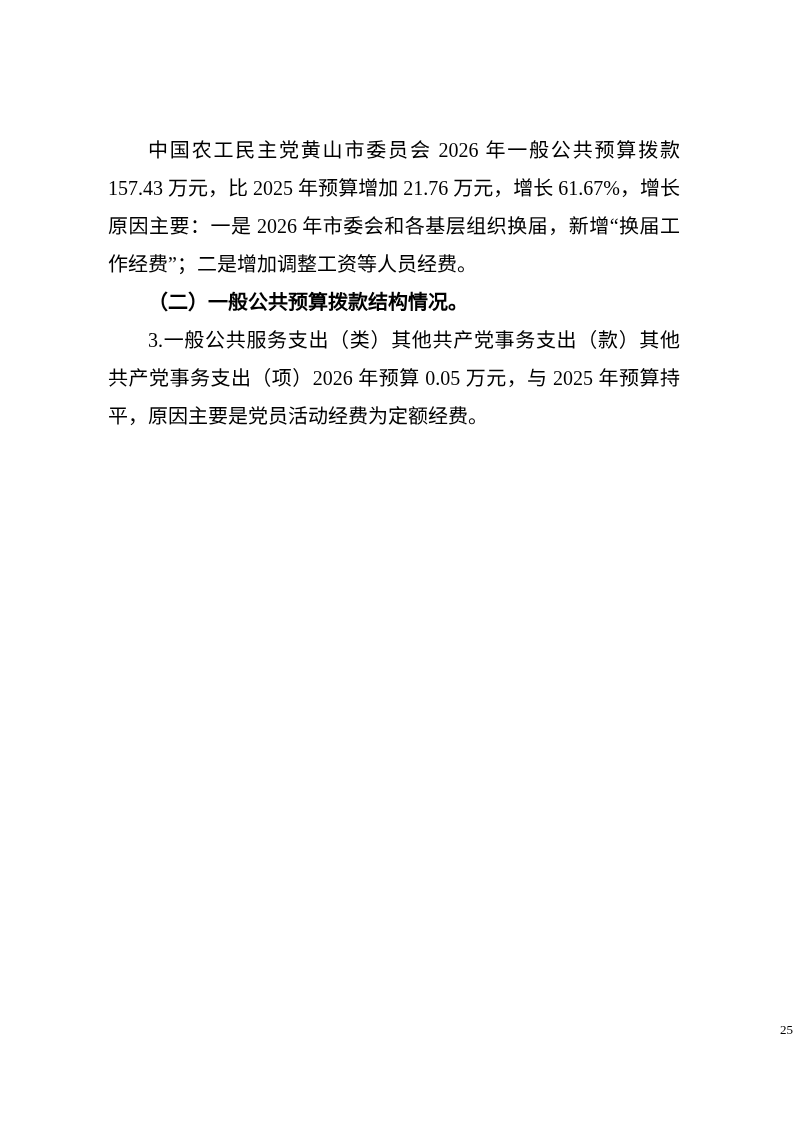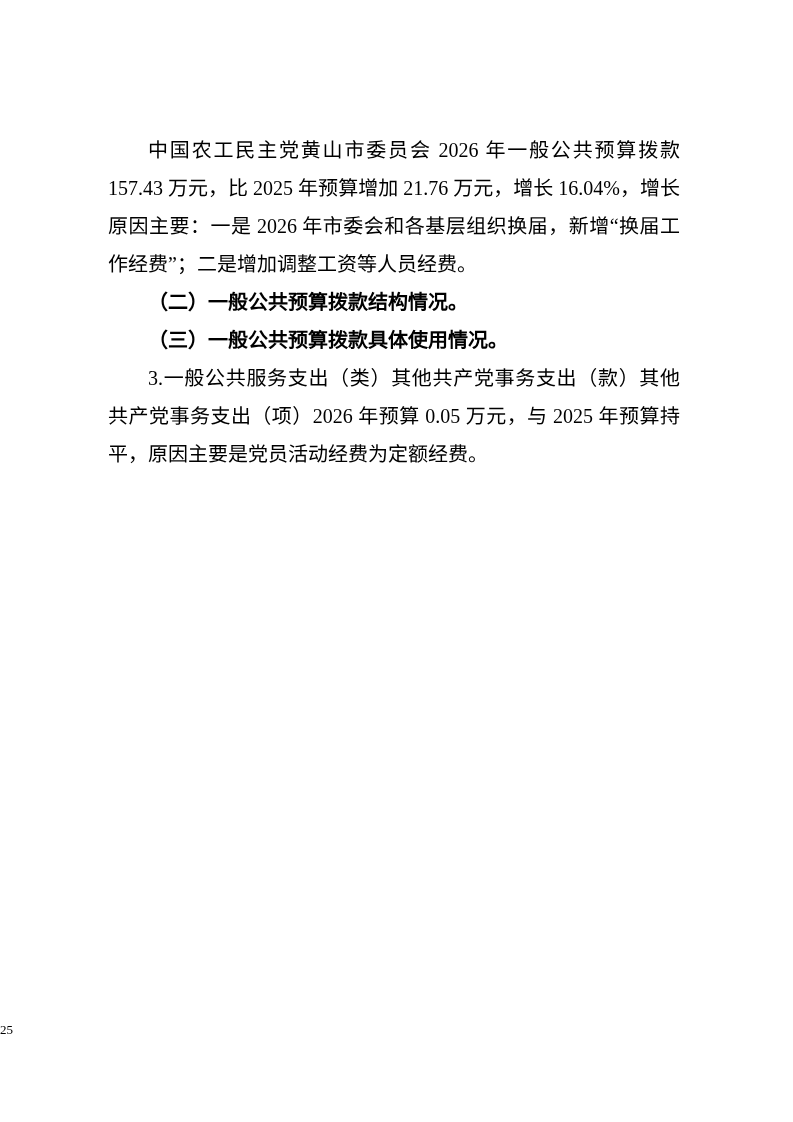--- a/index.html
+++ b/index.html
@@ -33,31 +33,30 @@
     text-indent: 2em;
   }
   .content p.heading {
     font-weight: bold;
   }
   .footer {
     position: absolute;
     left: 0;
     top: 1022px;
     width: 100%;
-    text-align: left;
+    text-align: right;
     font-size: 13px;
     line-height: 16px;
   }
 </style>
 </head>
 <body>
 
 <div class="page">
   <div class="content">
-    <p class="body-para">中国农工民主党黄山市委员会 2026 年一般公共预算拨款 157.43 万元，比 2025 年预算增加 21.76 万元，增长 16.04%，增长原因主要：一是 2026 年市委会和各基层组织换届，新增“换届工作经费”；二是增加调整工资等人员经费。</p>
+    <p class="body-para">中国农工民主党黄山市委员会 2026 年一般公共预算拨款 157.43 万元，比 2025 年预算增加 21.76 万元，增长 61.67%，增长原因主要：一是 2026 年市委会和各基层组织换届，新增“换届工作经费”；二是增加调整工资等人员经费。</p>
     <p class="heading">（二）一般公共预算拨款结构情况。</p>
-    <p class="heading">（三）一般公共预算拨款具体使用情况。</p>
     <p class="body-para">3.一般公共服务支出（类）其他共产党事务支出（款）其他共产党事务支出（项）2026 年预算 0.05 万元，与 2025 年预算持平，原因主要是党员活动经费为定额经费。</p>
   </div>
   <div class="footer">
     <span>25</span>
   </div>
 </div>
 
 </body></html>

